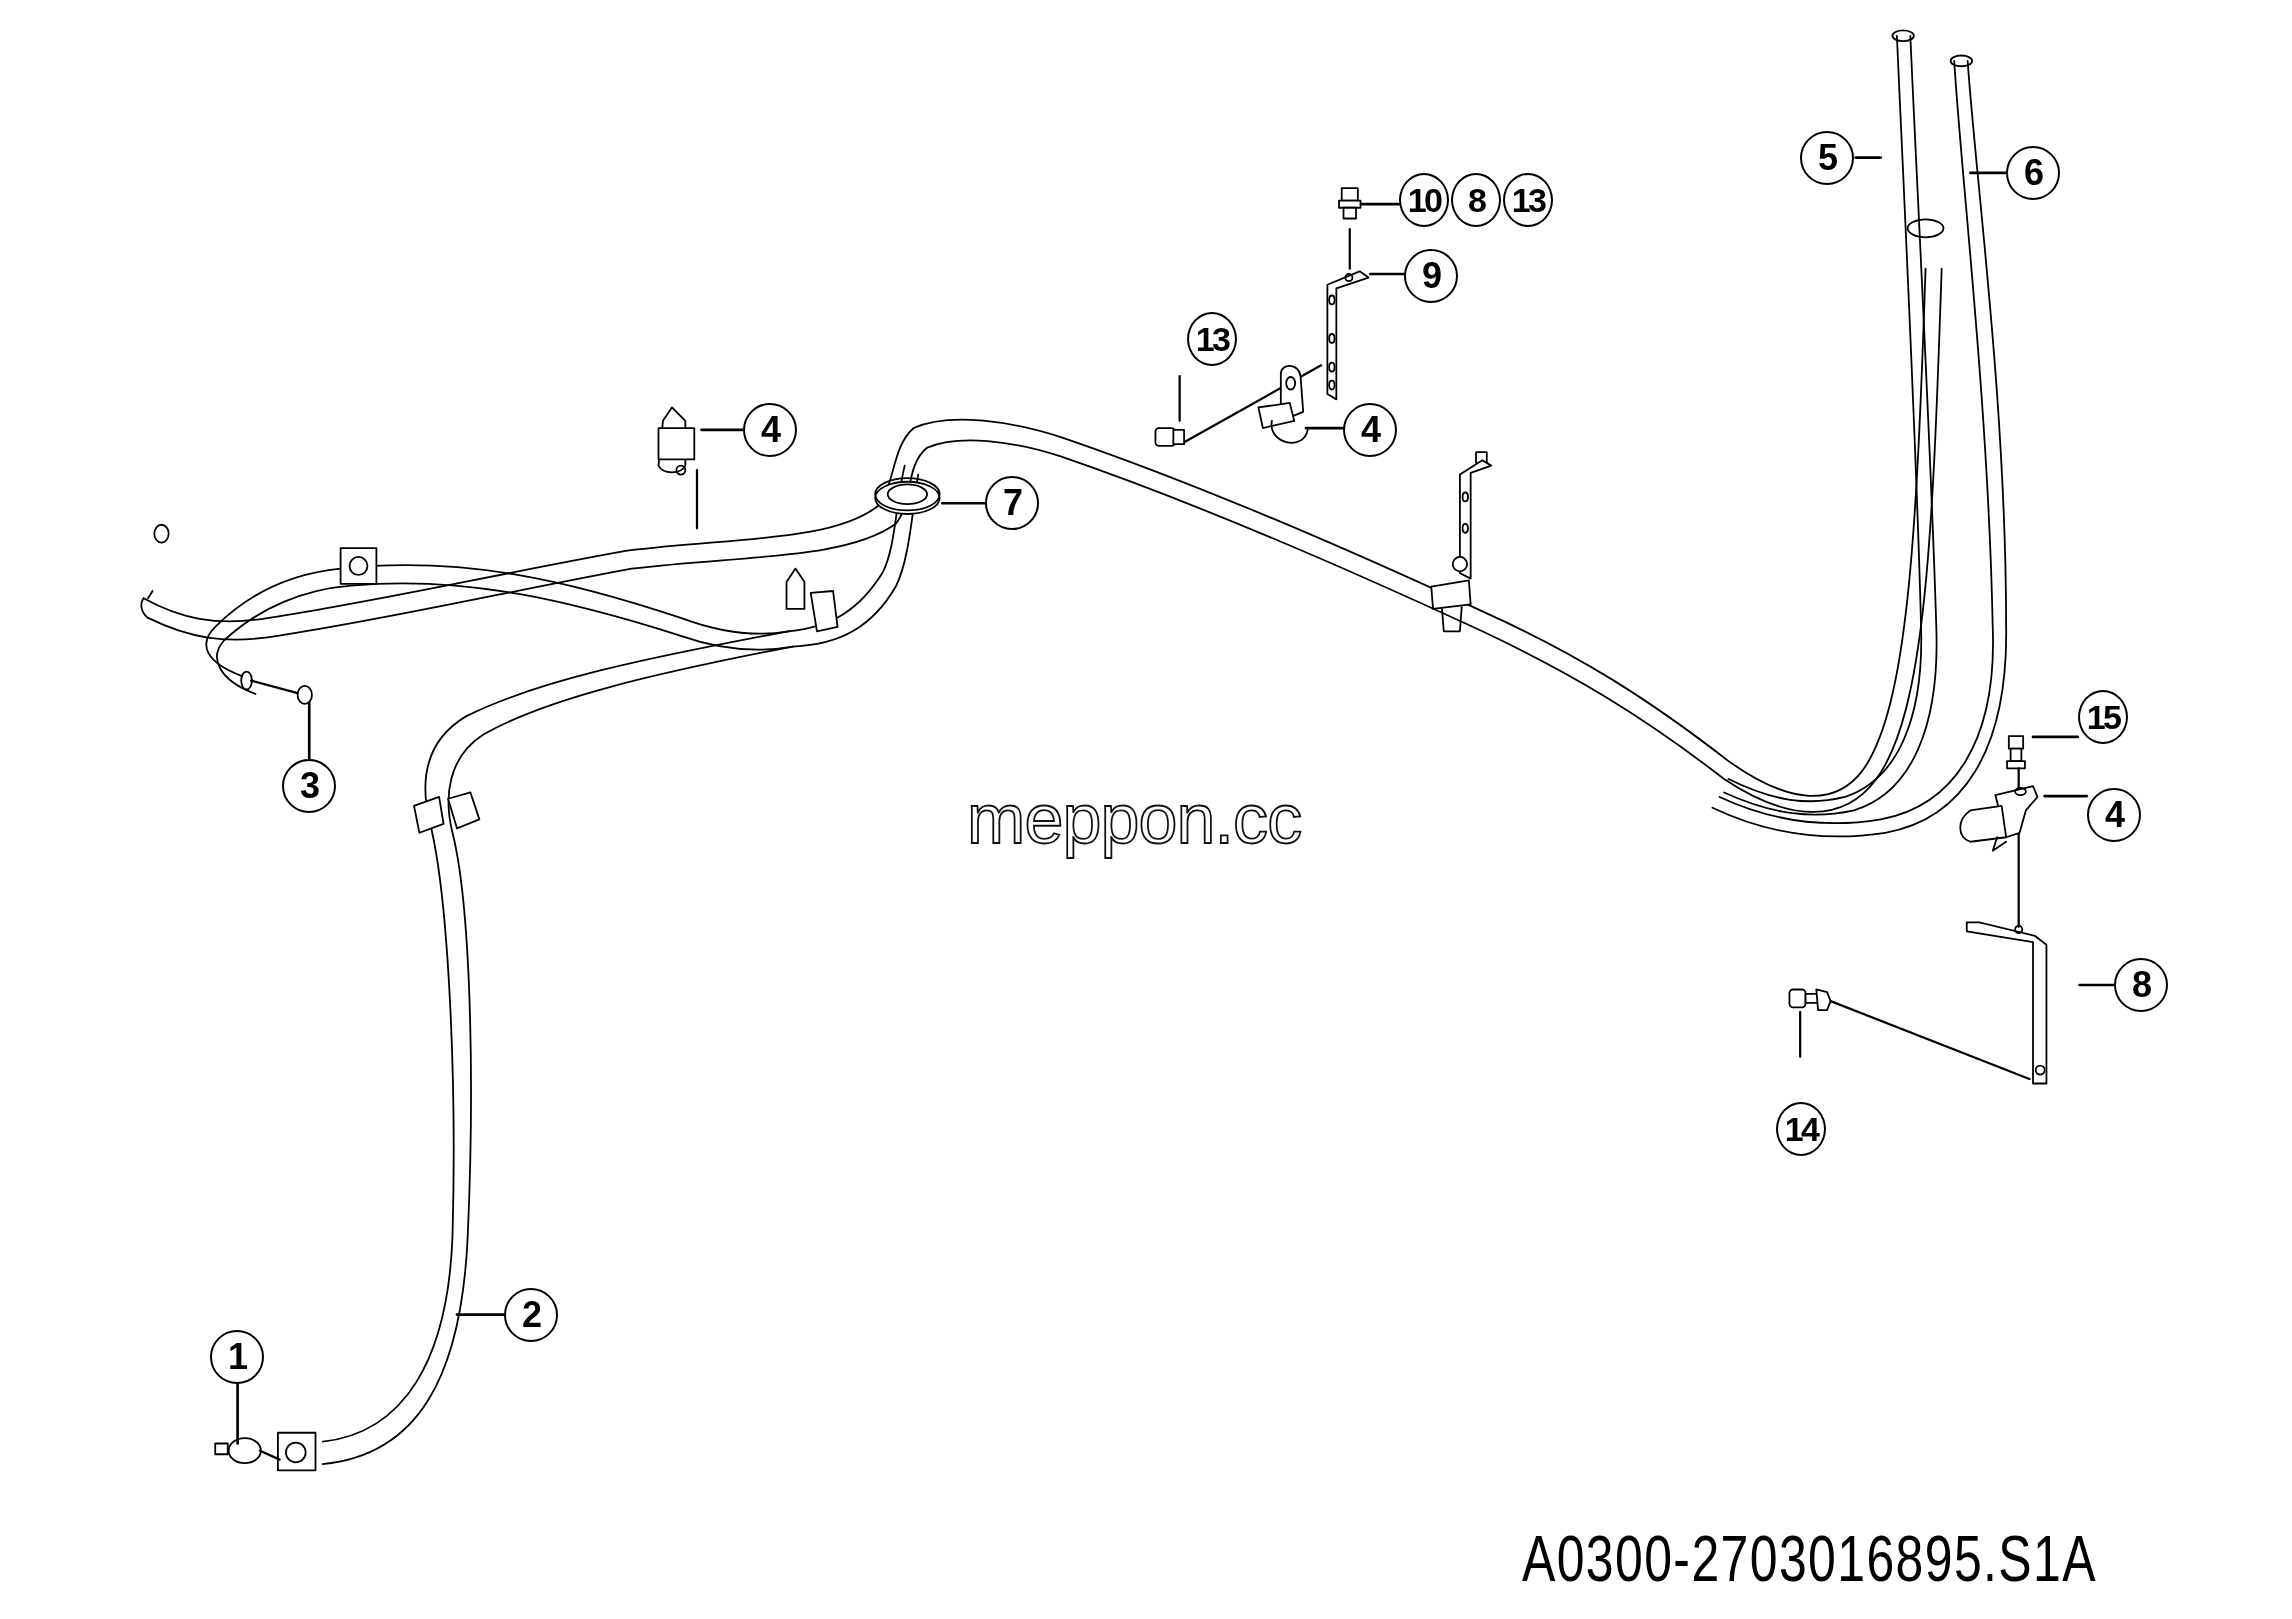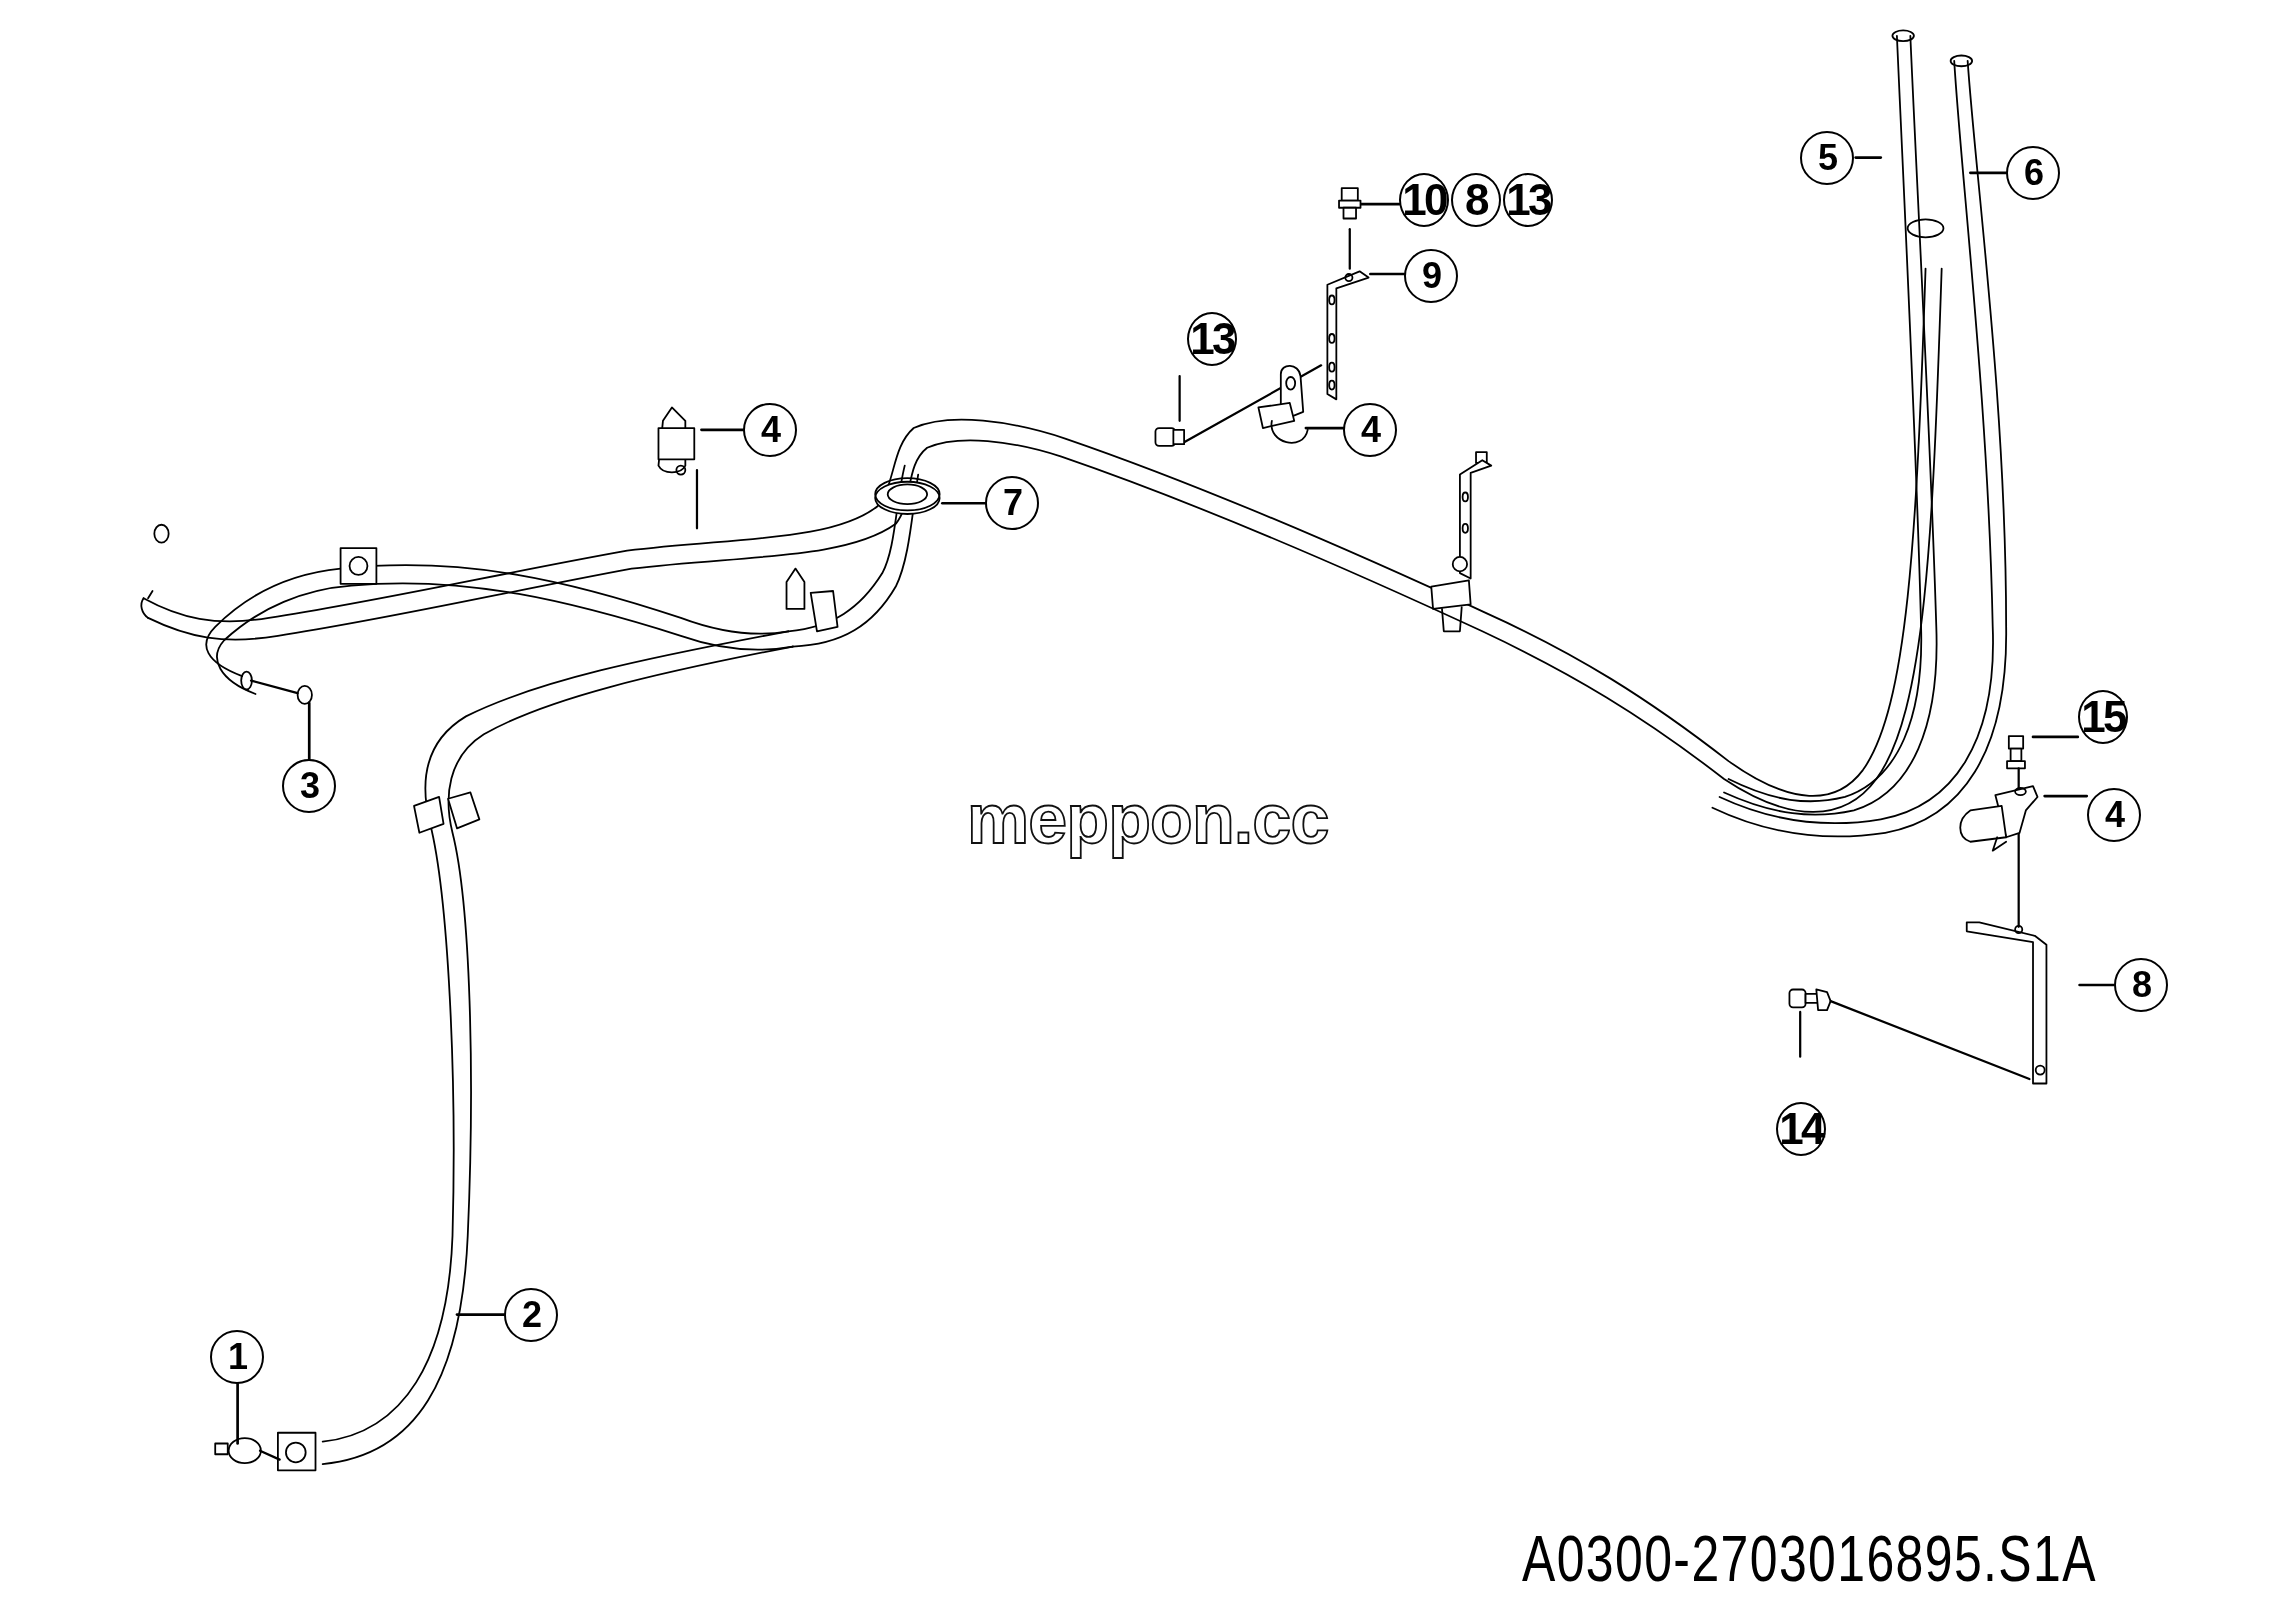--- a/index.html
+++ b/index.html
@@ -2,24 +2,24 @@
 <html style="font-size:14.3px"><head>
 <meta charset="utf-8">
 <style>
   html,body{margin:0;padding:0;background:#ffffff;}
   body{width:2293px;height:1619px;position:relative;overflow:hidden;font-family:"Liberation Sans",sans-serif;}
   #stage{position:absolute;left:0;top:0;width:2293px;height:1619px;}
   svg{position:absolute;left:0;top:0;}
   .callout{position:absolute;width:54px;height:54px;border:2.7px solid #000;border-radius:50%;box-sizing:border-box;
     display:flex;align-items:center;justify-content:center;font-family:"Liberation Sans",sans-serif;font-weight:bold;
     font-size:36px;color:#000;background:#fff;letter-spacing:-1.8px;}
-  .callout.sm{width:50px;height:54px;font-size:44px;letter-spacing:-2.7px;}
+  .callout.sm{width:50px;height:54px;font-size:34px;letter-spacing:-2.7px;}
   .wm-blue{position:absolute;left:934px;top:788px;font-family:"Liberation Sans",sans-serif;font-size:36px;color:#1f72c6;letter-spacing:0.4px;white-space:nowrap;z-index:3;}
   .wm-outline{position:absolute;left:967px;top:779px;font-family:"Liberation Sans",sans-serif;font-size:70px;color:transparent;
-    -webkit-text-stroke:1.8px #111;white-space:nowrap;letter-spacing:-0.9px;z-index:2;font-weight:bold;}
+    -webkit-text-stroke:1.8px #111;white-space:nowrap;letter-spacing:-0.9px;z-index:2;}
   .code{position:absolute;left:1522px;top:1522px;font-family:"Liberation Sans",sans-serif;font-size:64px;color:#000;transform:scaleX(0.78);transform-origin:left top;letter-spacing:1.8px;white-space:nowrap;}
 </style>
 </head>
 <body>
 
 <div id="stage">
 
   <svg width="2293" height="1619" viewBox="0 0 2560 1808" fill="none" stroke="#000" stroke-width="2" stroke-linecap="round" stroke-linejoin="round">
 
     <g>

